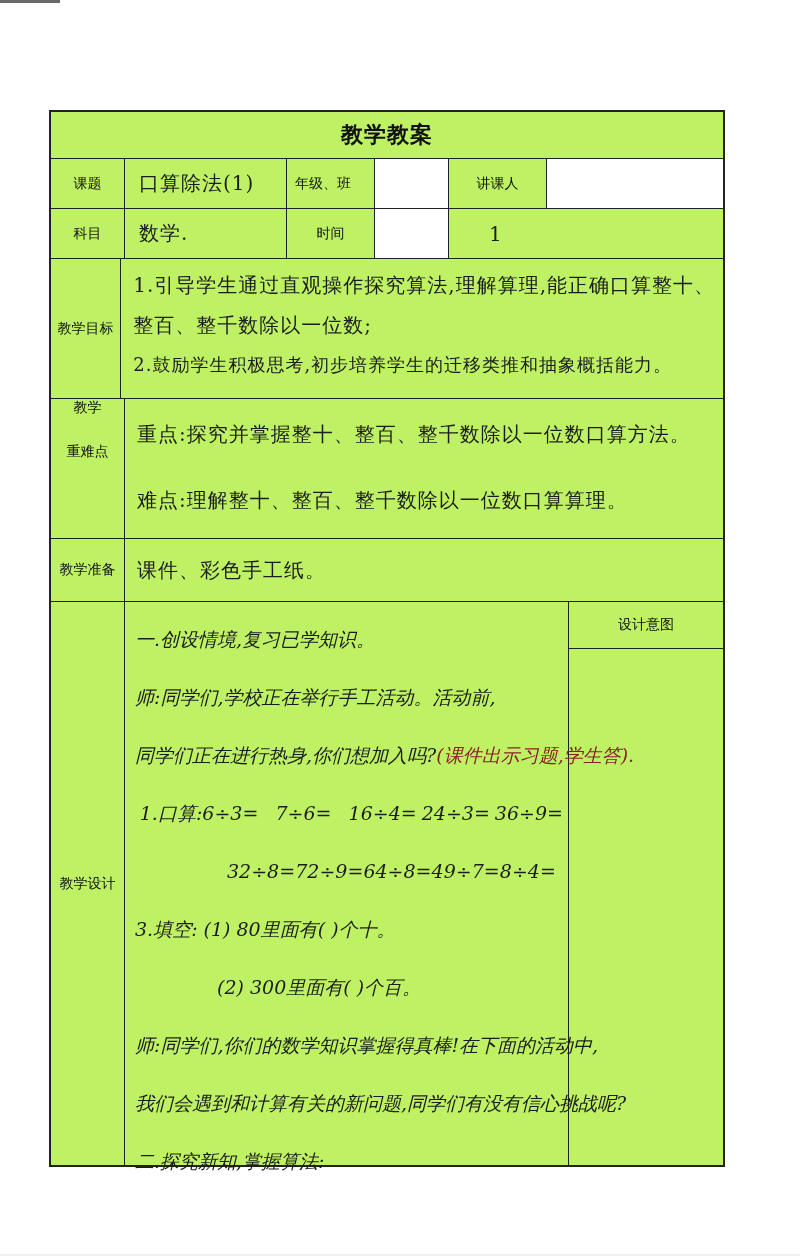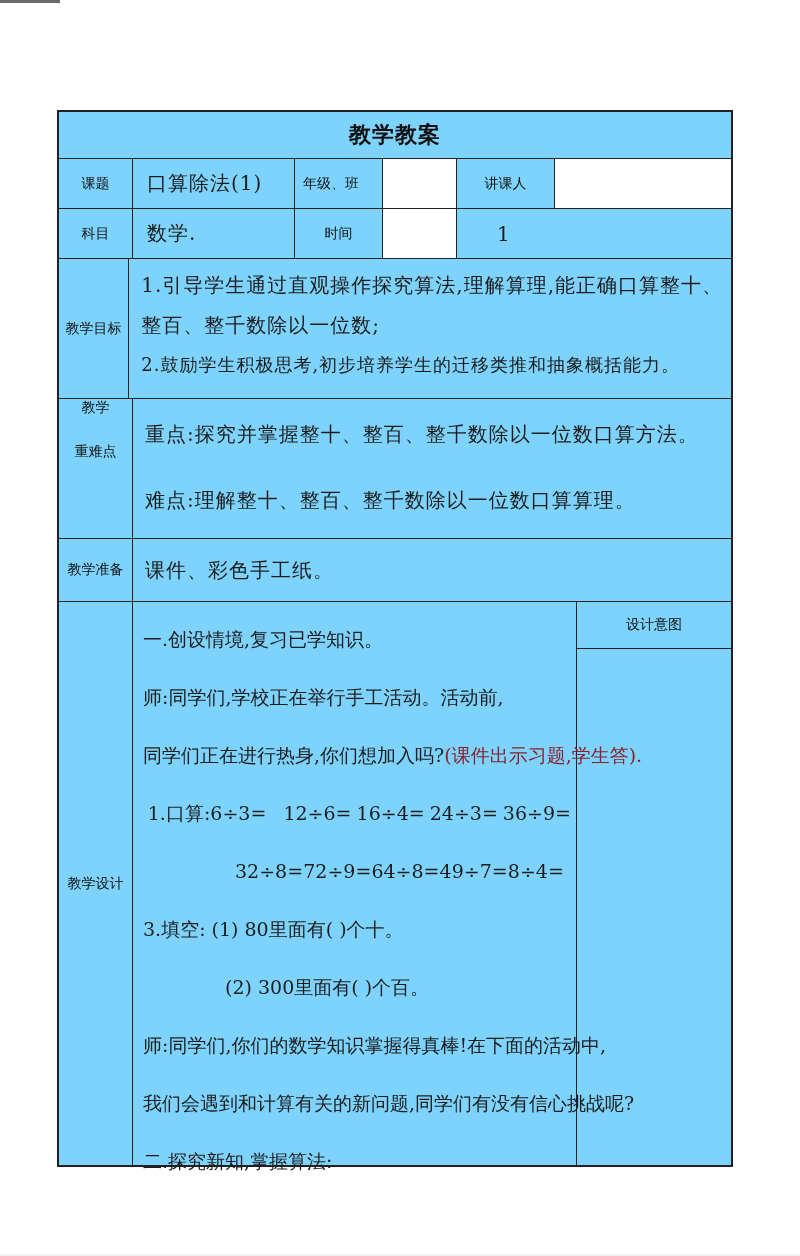--- a/index.html
+++ b/index.html
@@ -22,26 +22,26 @@
       background: #6a6a6a;
     }
     .bottom-edge {
       position: absolute;
       left: 0; bottom: 0;
       width: 800px; height: 2px;
       background: #f0f0f0;
     }
     .sheet {
       position: absolute;
-      left: 57px;
+      left: 49px;
       top: 110px;
       width: 676px;
       border: 2px solid #222;
       box-sizing: border-box;
-      background: #7dd3fc;
+      background: #bef264;
     }
     .row {
       display: flex;
       border-bottom: 1.5px solid #222;
       box-sizing: border-box;
     }
     .row:last-child { border-bottom: none; }
     .cell {
       box-sizing: border-box;
       border-right: 1.5px solid #222;
@@ -94,20 +94,21 @@
     }
     .keys .line { line-height: 66px; }
     .design-row { height: 563px; align-items: stretch; }
     .design-main {
       width: 444px;
       padding: 8px 0 12px 10px;
       display: block;
       overflow: visible;
       position: relative;
       z-index: 1;
+      font-style: italic;
     }
     .design-side {
       flex: 1;
       display: flex;
       flex-direction: column;
       align-items: stretch;
     }
     .side-head {
       height: 46px;
       border-bottom: 1.5px solid #222;
@@ -191,21 +192,21 @@
     <div class="cell label col-a">教学设计</div>
     <div class="cell design-main">
       <div class="d-line">一.创设情境,复习已学知识。</div>
       <div class="d-line">师:同学们,学校正在举行手工活动。活动前,</div>
       <div class="d-line">
         <span>同学们正在进行热身,你们想加入吗?</span><span class="red">(课件出示习题,学生答).</span>
       </div>
       <div class="d-line calc-row">
         <span class="calc-lead">1.口算:</span>
         <span class="calc">6÷3=</span>
-        <span class="calc">12÷6=</span>
+        <span class="calc">7÷6=</span>
         <span class="calc">16÷4=</span>
         <span class="calc">24÷3=</span>
         <span class="calc">36÷9=</span>
       </div>
       <div class="d-line calc-row second">
         <span class="calc">32÷8=</span>
         <span class="calc">72÷9=</span>
         <span class="calc">64÷8=</span>
         <span class="calc">49÷7=</span>
         <span class="calc">8÷4=</span>

